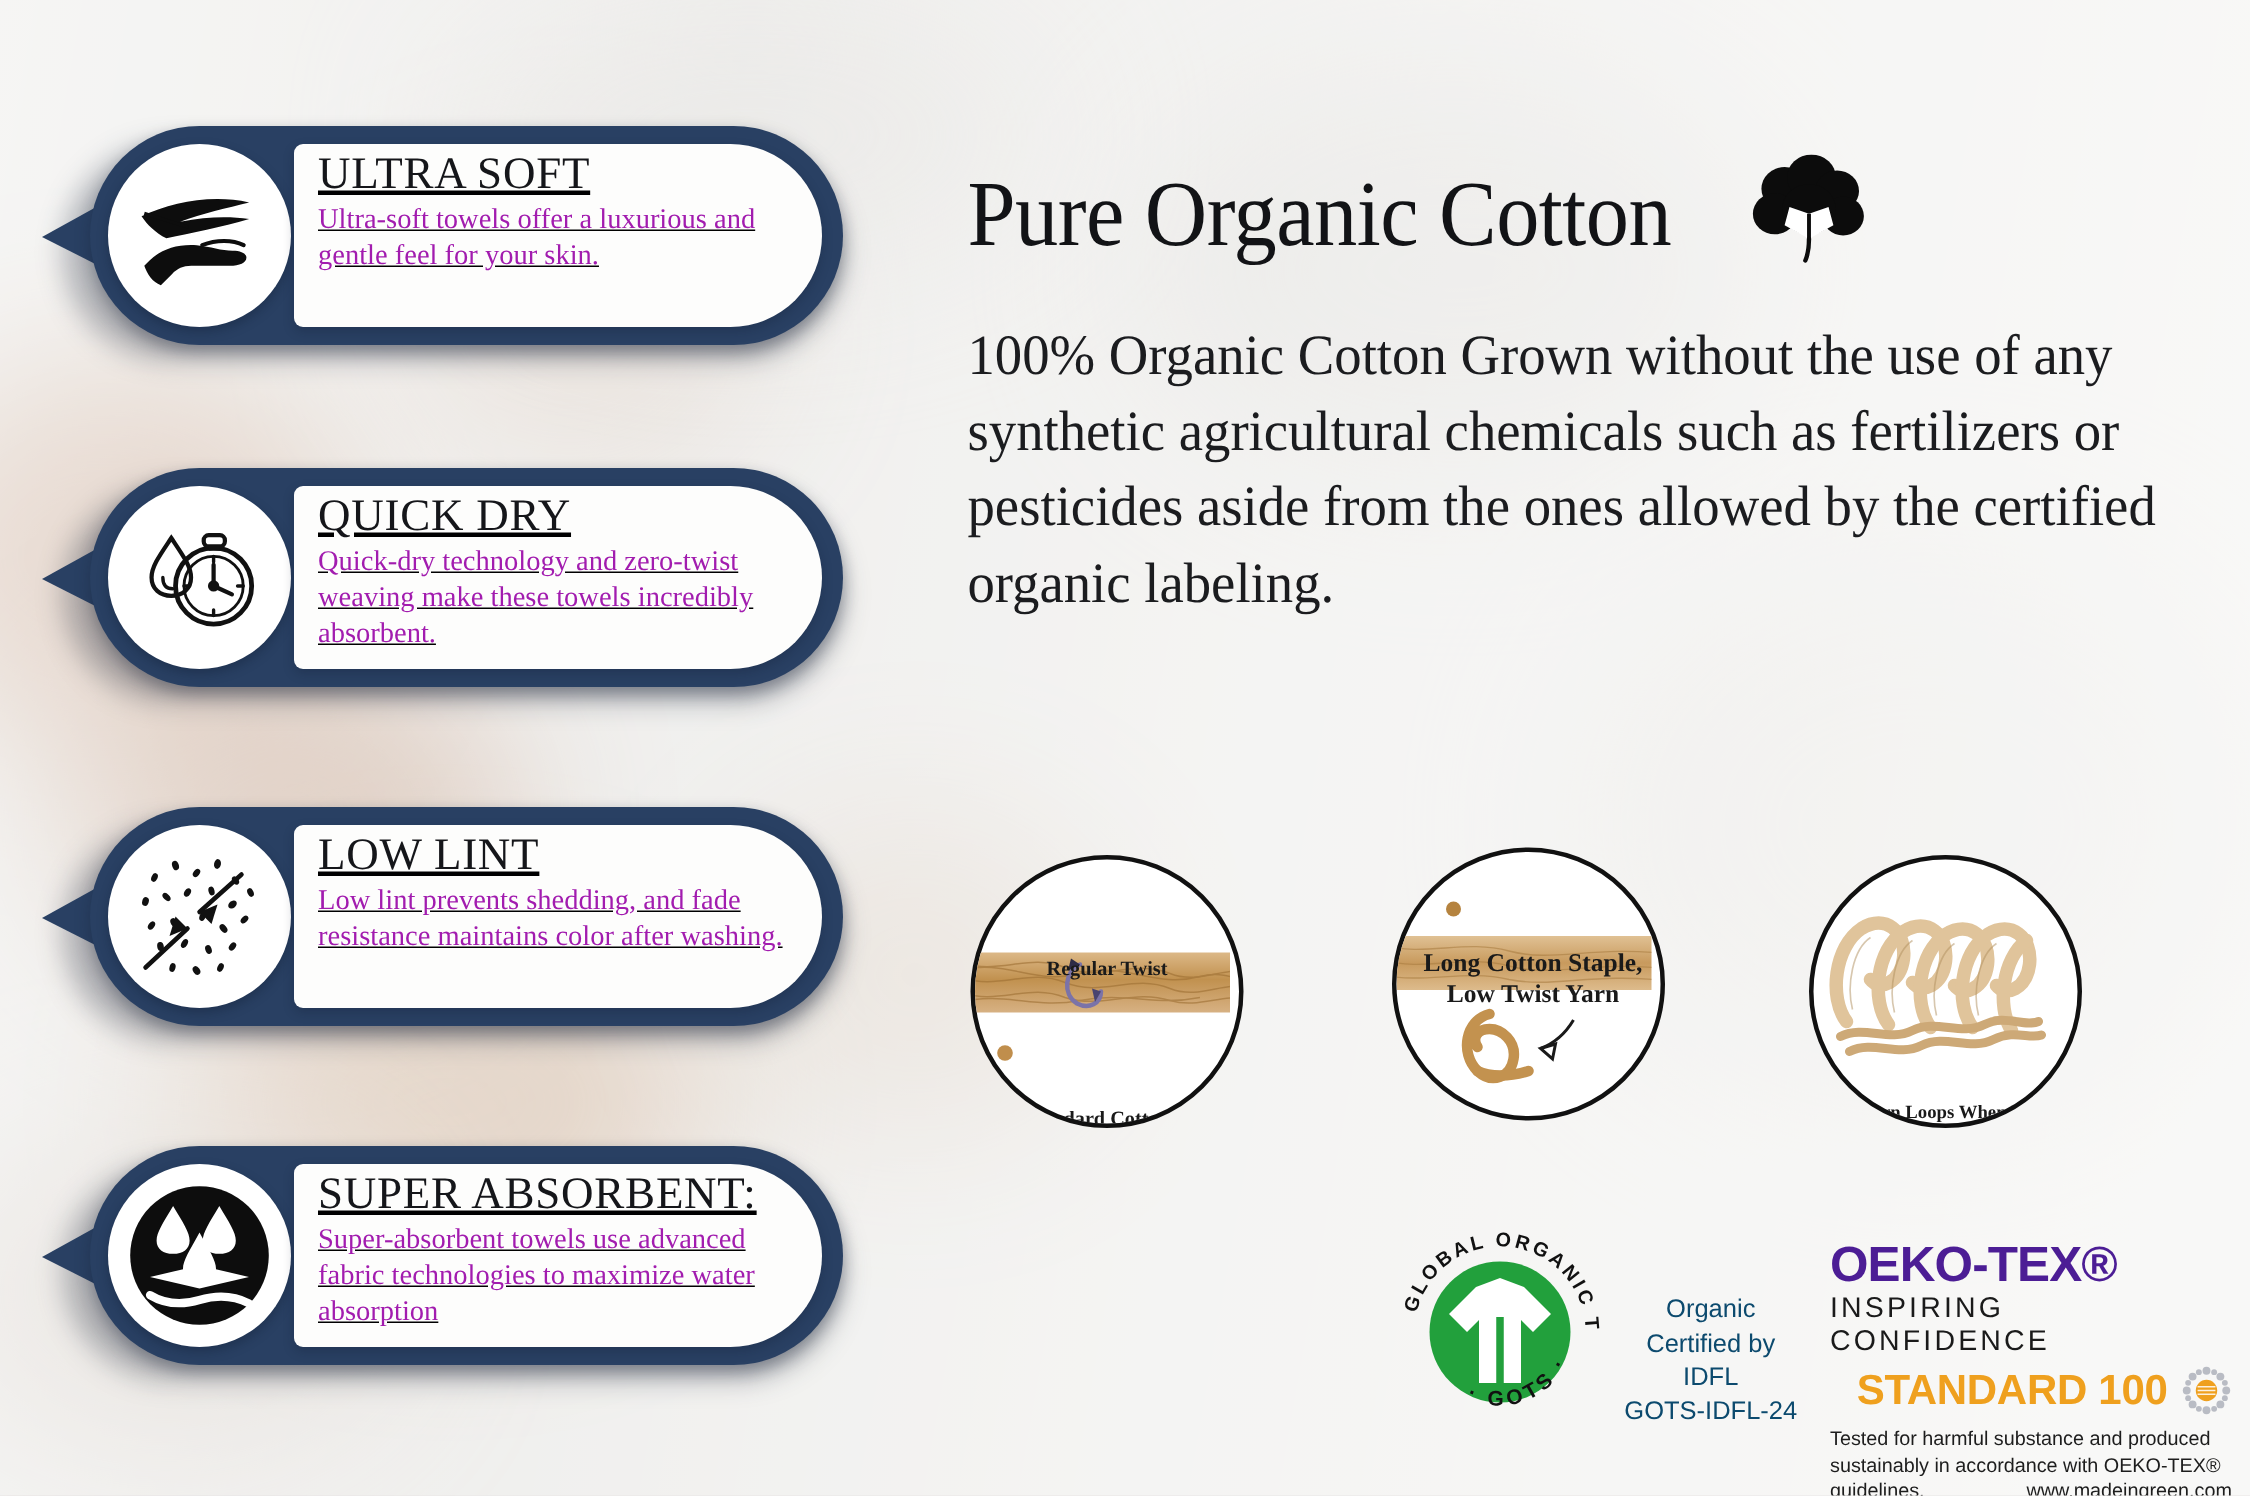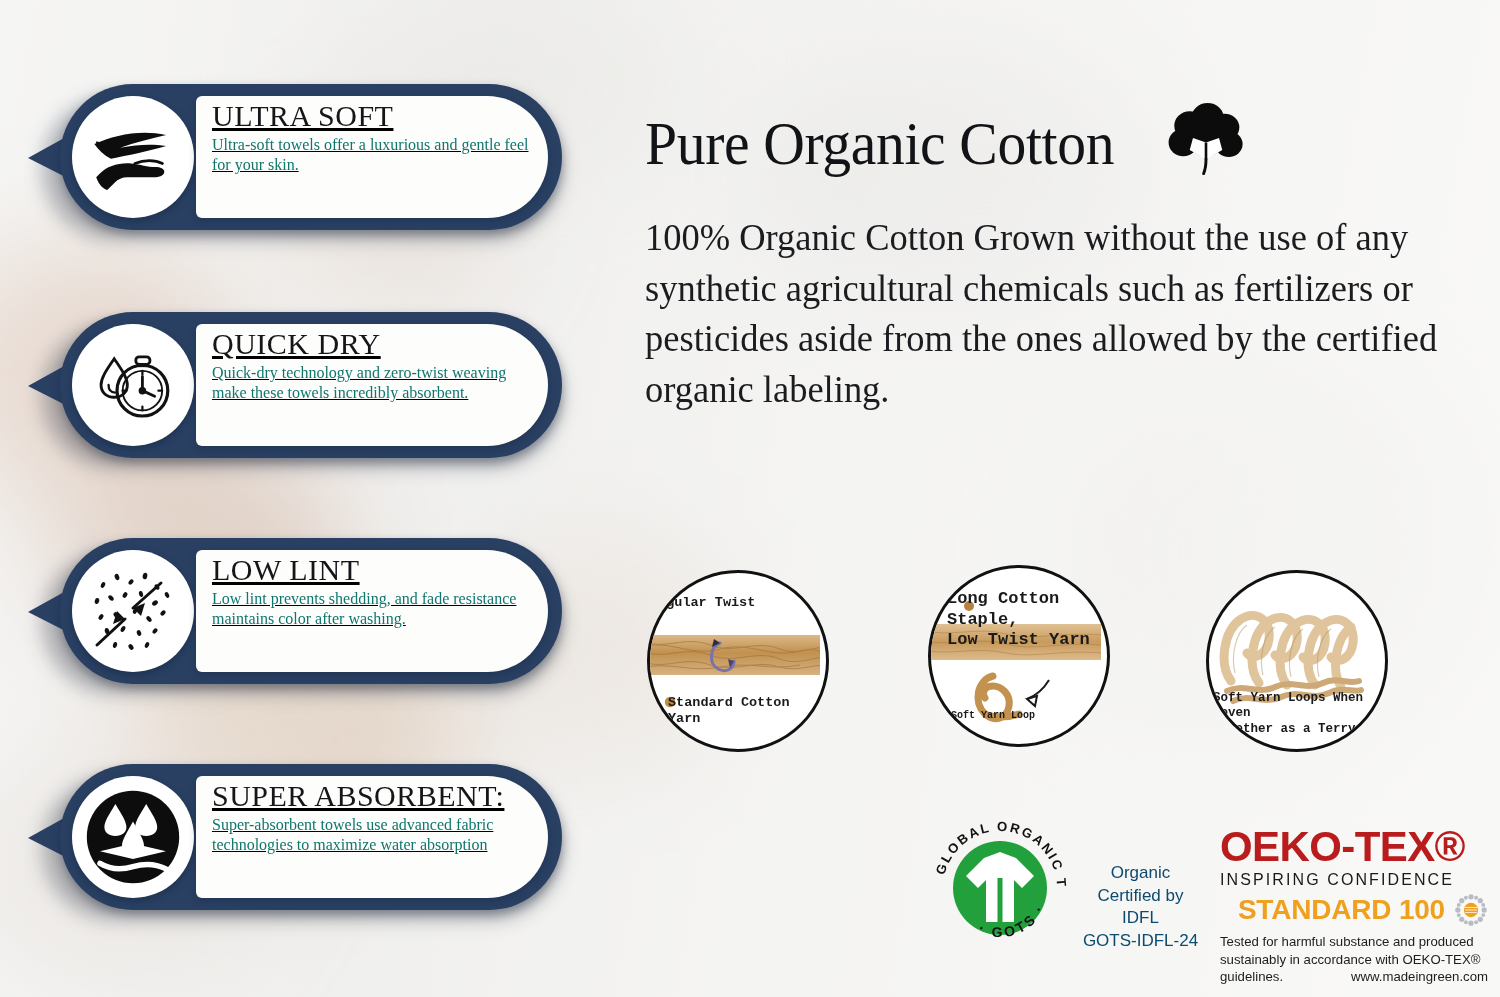--- a/index.html
+++ b/index.html
@@ -49,21 +49,21 @@
     box-shadow:0 3px 7px rgba(15,25,45,.25);
   }
   .card-text{position:absolute;left:184px;top:16px;width:330px;text-decoration:underline;}
   .card-title{
     font-family:"Liberation Serif", serif;
     font-size:30px;letter-spacing:.5px;color:#15161a;line-height:1.06;
     white-space:nowrap;
   }
   .card-desc{
     font-family:"Liberation Serif", serif;
-    font-size:16px;color:#0f766e;line-height:1.26;margin-top:3px;
+    font-size:19px;color:#a21caf;line-height:1.26;margin-top:3px;
   }
 
   
   .right{position:absolute;left:640px;top:0;width:860px;height:997px;}
   .headline-row{position:absolute;left:5px;top:103px;display:flex;align-items:flex-end;gap:18px;}
   .headline{
     font-family:"Liberation Serif", serif;
     font-size:62px;color:#121316;letter-spacing:-0.4px;white-space:nowrap;
     transform:scaleX(.93);transform-origin:left center;
   }
@@ -75,36 +75,36 @@
   }
 
   
   .diagrams{position:absolute;left:0px;top:560px;width:860px;height:200px;}
   .dia{position:absolute;width:176px;height:176px;border-radius:50%;
     background:#fff;border:3px solid #111;overflow:hidden;}
   .dia-1{left:7px;top:10px;}
   .dia-2{left:288px;top:5px;}
   .dia-3{left:566px;top:10px;}
   .dia-lbl{
-    position:absolute;font-family:Liberation Mono, monospace;
-    font-weight:700;color:#1a1a1a;line-height:1.22;
+    position:absolute;font-family:Liberation Serif, serif;
+    font-weight:700;color:#1a1a1a;text-align:center;line-height:1.22;margin-top:43px;
   }
 
   
   .certs{position:absolute;left:290px;top:800px;width:570px;height:190px;}
   .gots{position:absolute;left:0px;top:18px;width:140px;height:140px;}
   .gots-caption{
     position:absolute;left:148px;top:62px;width:125px;text-align:center;
     font-family:"Liberation Sans", sans-serif;font-size:17px;
     line-height:1.33;color:#0c4a6e;
   }
   .oeko{position:absolute;left:290px;top:26px;width:268px;}
   .oeko-top{font-family:"Liberation Sans", sans-serif;font-weight:700;
-    font-size:42px;letter-spacing:-.6px;color:#b91c1c;line-height:1;}
-  .oeko-sub{font-family:"Liberation Sans", sans-serif;font-size:16px;
+    font-size:33px;letter-spacing:-.6px;color:#4c1d95;line-height:1;}
+  .oeko-sub{font-family:"Liberation Sans", sans-serif;font-size:19px;
     letter-spacing:2.1px;color:#1a1a1a;margin-top:3px;}
   .oeko-std-row{display:flex;align-items:center;gap:9px;margin-top:4px;justify-content:flex-end;}
   .oeko-std{font-family:"Liberation Sans", sans-serif;font-weight:700;
     font-size:28px;letter-spacing:-.2px;color:#efa01e;line-height:1;}
   .oeko-fine{font-family:"Liberation Sans", sans-serif;font-size:13.2px;
     color:#1d1d1d;line-height:1.33;margin-top:6px;}
   .oeko-fine .row3{display:flex;justify-content:space-between;}
 </style>
 </head>
 <body>

